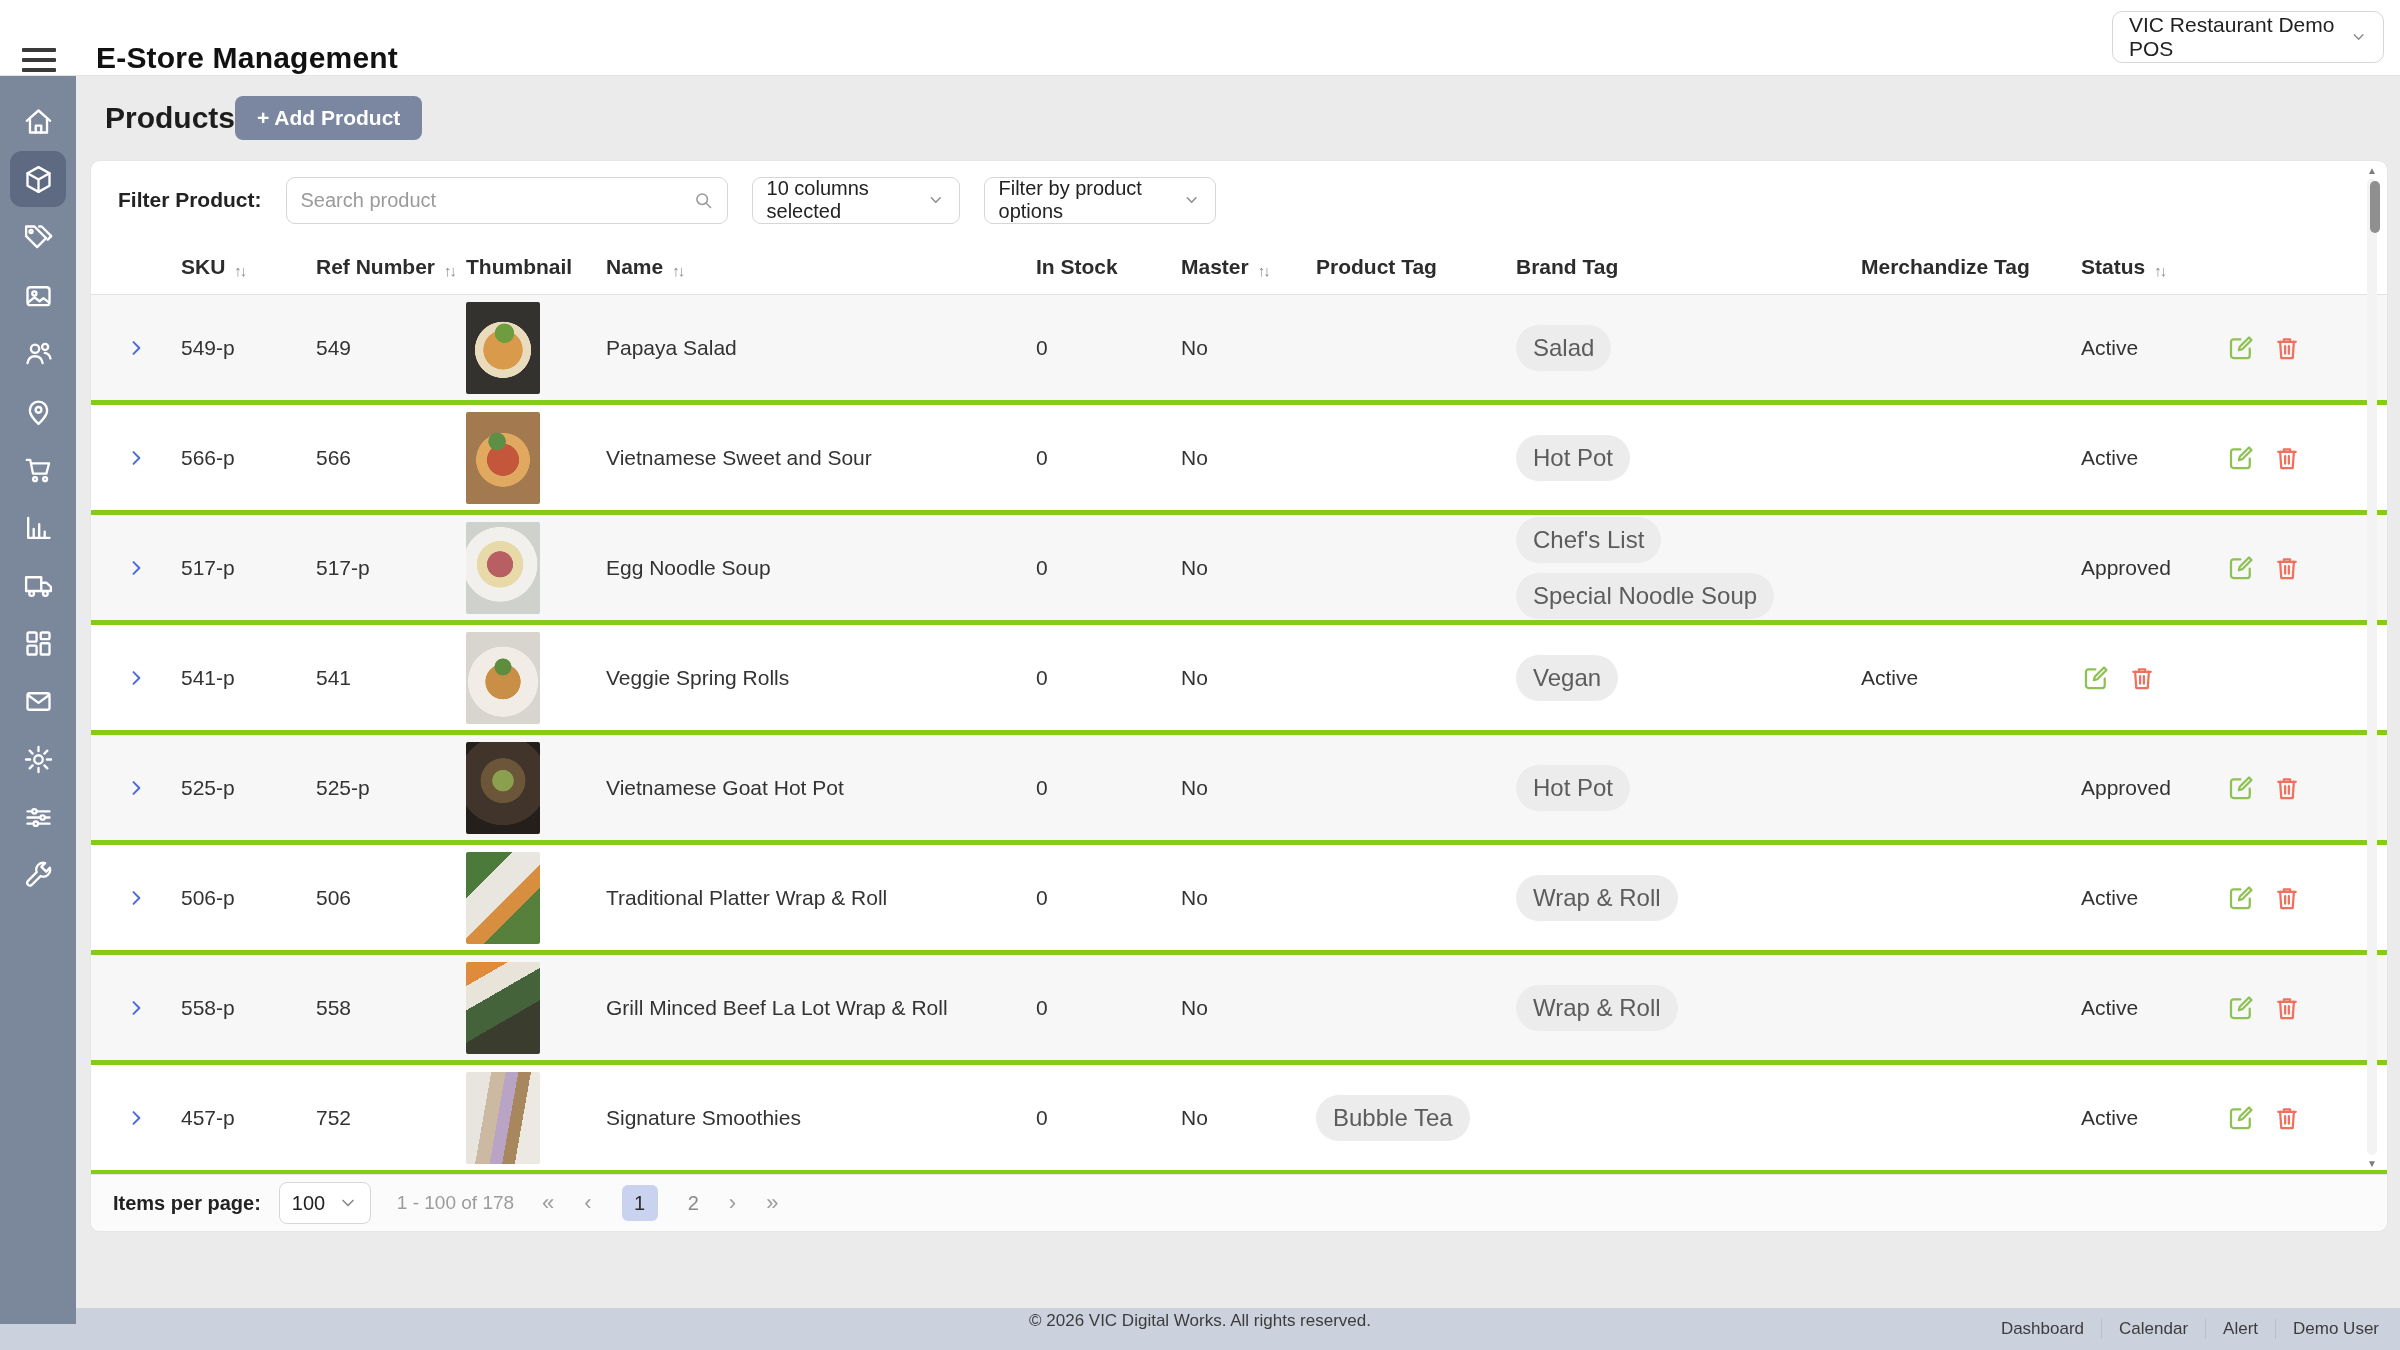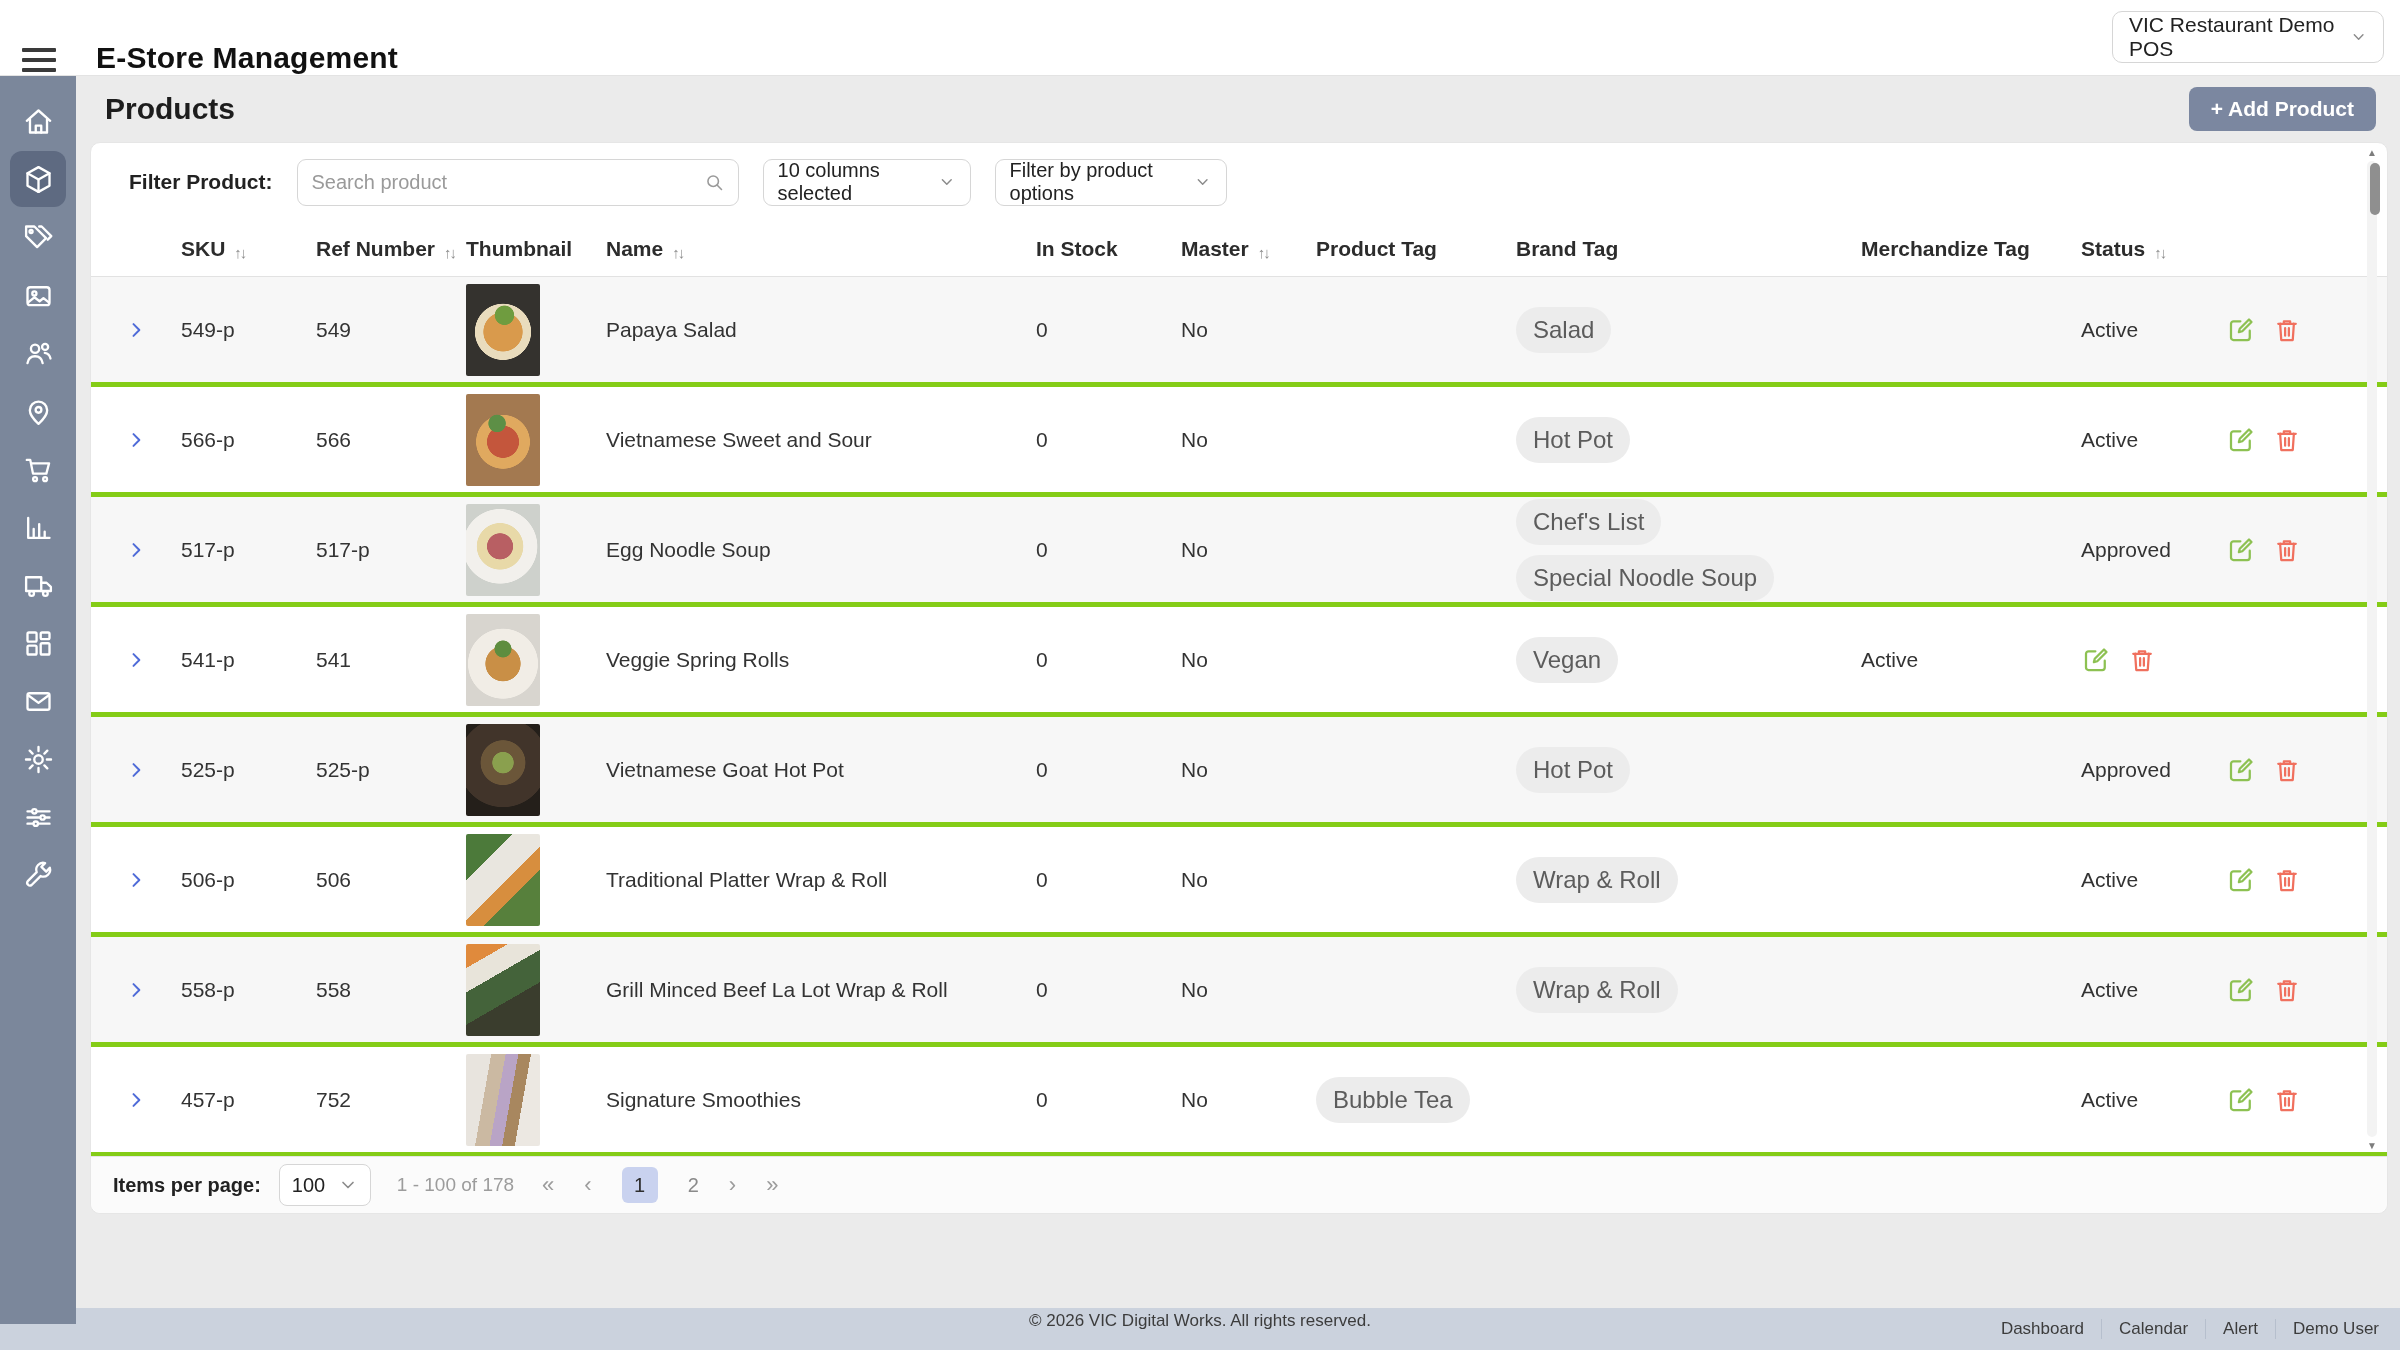--- a/index.html
+++ b/index.html
@@ -22,31 +22,31 @@
   .sidebar { position:absolute; top:76px; left:0; bottom:26px; width:76px; background:#7b879b;
     display:flex; flex-direction:column; align-items:center; padding-top:17px; z-index:4; }
   .side-item { width:56px; height:56px; display:flex; align-items:center; justify-content:center;
     border-radius:12px; margin-bottom:2px; color:#fff; cursor:pointer; flex:0 0 auto; }
   .side-item.active { background:#5e6a81; }
   .side-item svg { width:33px; height:33px; stroke:#fff; fill:none; stroke-width:1.7;
     stroke-linecap:round; stroke-linejoin:round; }
 
   
   .main { position:absolute; left:76px; top:76px; right:0; bottom:26px; background:#ebebeb; overflow:hidden; }
-  .page-head { height:66px; display:flex; align-items:center; justify-content:space-between;
+  .page-head { height:84px; display:flex; align-items:center; justify-content:flex-start;
     padding:0 24px 0 29px; }
   .page-title { font-size:30px; font-weight:700; color:#1d1d1d; }
   .add-btn { height:44px; padding:0 22px; background:#7b87a0; color:#fff; border:none;
     border-radius:8px; font-size:21px; font-weight:600; font-family:inherit; cursor:pointer; }
 
   .card { position:relative; margin:0 12px 0 14px; height:1072px; background:#fff;
     border:1px solid #e6e6e6; border-radius:10px; }
 
   
-  .filterbar { height:78px; display:flex; align-items:center; padding:0 38px; gap:24px; }
+  .filterbar { height:78px; display:flex; align-items:center; padding:0 27px; gap:24px; }
   .filter-label { font-size:21px; font-weight:700; color:#222; }
   .search-wrap { position:relative; width:442px; }
   .search-wrap input { width:100%; height:47px; border:1px solid #d6d6d6; border-radius:9px;
     padding:0 48px 0 14px; font-size:20px; font-family:inherit; color:#333; outline:none; }
   .search-wrap input::placeholder { color:#9a9a9a; }
   .search-icon { position:absolute; right:14px; top:13px; width:21px; height:21px;
     stroke:#9a9a9a; fill:none; stroke-width:1.8; stroke-linecap:round; }
   .dd { height:47px; border:1px solid #d6d6d6; border-radius:9px; background:#fff;
     display:flex; align-items:center; justify-content:space-between; padding:0 14px;
     font-size:20px; color:#222; cursor:pointer; }

